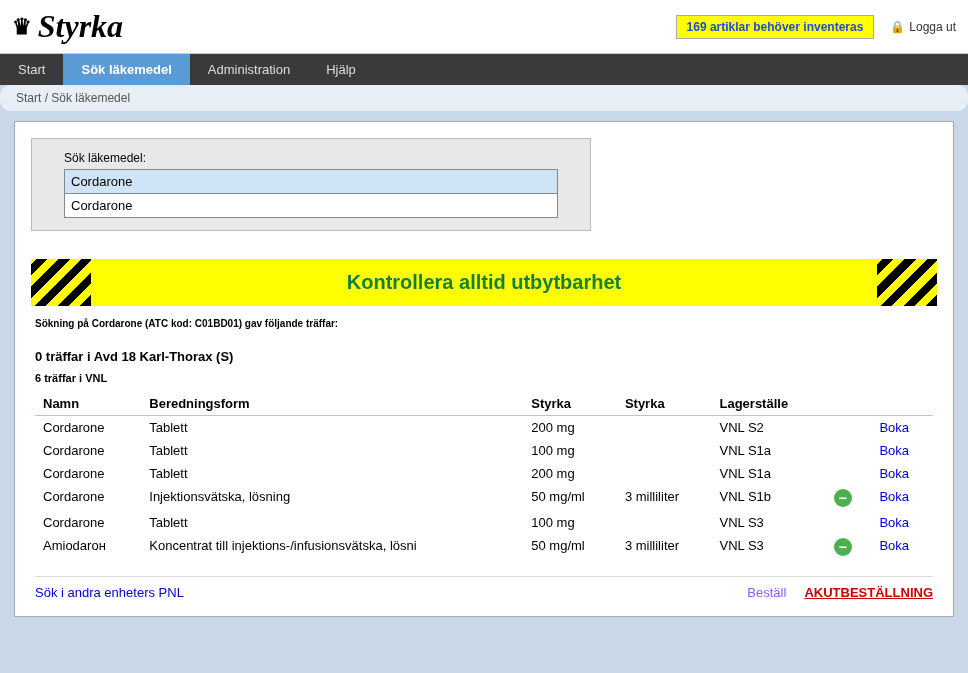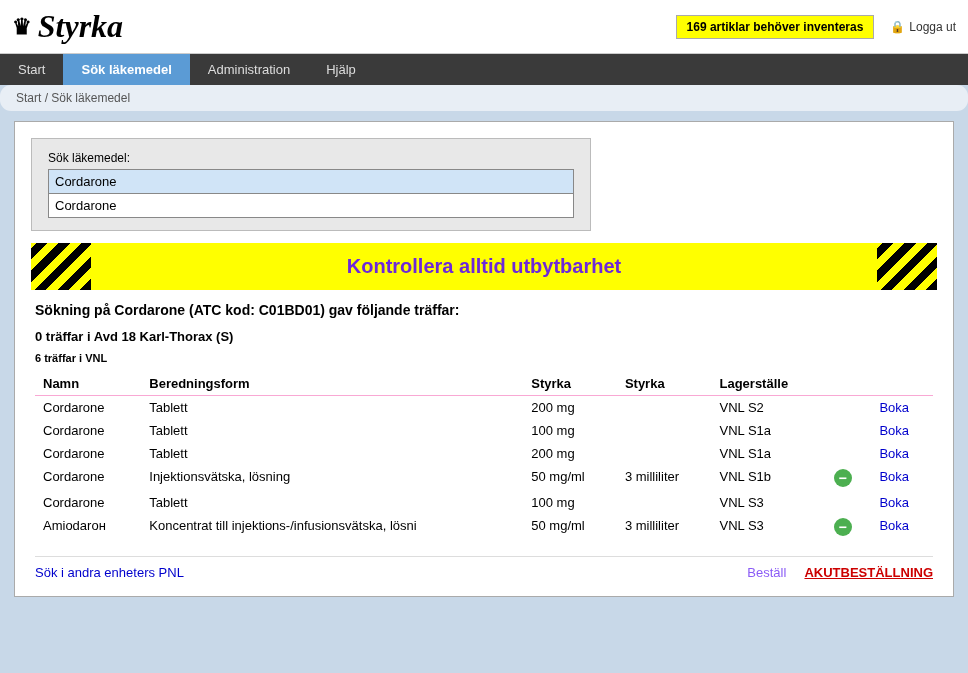--- a/index.html
+++ b/index.html
@@ -4,60 +4,60 @@
   <style>
     * { margin: 0; padding: 0; box-sizing: border-box; }
     body { background: #c8d8e8; font-family: Arial, sans-serif; font-size: 13px; color: #000; }
 
     
     .top-bar { background: #fff; padding: 8px 12px; display: flex; align-items: center; justify-content: space-between; border-bottom: 1px solid #ccc; }
     .logo { font-family: Georgia, serif; font-size: 28px; font-weight: bold; display: flex; align-items: center; gap: 6px; }
     .logo-crown { font-size: 22px; }
     .logo-text { font-style: italic; font-family: 'Times New Roman', serif; font-size: 32px; }
     .top-right { display: flex; align-items: center; gap: 16px; }
-    .notification-box { background: #ffff00; border: 1px solid #aaa; padding: 4px 10px; font-size: 12px; font-weight: bold; color: #000000; }
+    .notification-box { background: #ffff00; border: 1px solid #aaa; padding: 4px 10px; font-size: 12px; font-weight: bold; color: #1d4ed8; }
     .logout-link { font-size: 12px; color: #333; display: flex; align-items: center; gap: 4px; cursor: pointer; }
 
     
     .nav-bar { background: #3a3a3a; display: flex; align-items: center; padding: 0; }
     .nav-item { padding: 8px 18px; color: #ddd; cursor: pointer; font-size: 13px; text-decoration: none; display: block; }
     .nav-item.active { background: #5b9bd5; color: #fff; font-weight: bold; }
 
     
     .breadcrumb { padding: 6px 16px; font-size: 12px; color: #555; background: #e8eef5; border-radius: 11px; }
     .breadcrumb a { color: #555; text-decoration: none; }
 
     
     .main-content { margin: 10px 14px; background: #fff; border: 1px solid #aaa; padding: 16px; }
 
     
-    .search-area { background: #e8e8e8; border: 1px solid #bbb; padding: 12px 16px; margin-bottom: 12px; display: inline-block; min-width: 560px; }
+    .search-area { background: #e8e8e8; border: 1px solid #bbb; padding: 12px 32px; margin-bottom: 28px; display: inline-block; min-width: 560px; }
     .search-label { font-size: 12px; margin-bottom: 4px; }
     .search-input { width: 100%; padding: 4px 6px; font-size: 13px; border: 1px solid #888; background: #d0e4f7; color: #000; }
     .search-dropdown { background: #fff; border: 1px solid #888; border-top: none; padding: 4px 6px; font-size: 13px; cursor: pointer; }
 
     
-    .warning-banner { background: #ffff00; padding: 12px; text-align: center; font-size: 20px; font-weight: bold; color: #6d28d9; position: relative; overflow: hidden; margin-bottom: 12px; }
+    .warning-banner { background: #ffff00; padding: 12px; text-align: center; font-size: 20px; font-weight: bold; color: #15803d; position: relative; overflow: hidden; margin-bottom: 12px; }
     .warning-banner::before, .warning-banner::after {
       content: '';
       position: absolute;
       top: 0; bottom: 0;
       width: 60px;
       background: repeating-linear-gradient(
         -45deg,
         #000 0px, #000 8px,
         #ffff00 8px, #ffff00 16px
       );
     }
     .warning-banner::before { left: 0; }
     .warning-banner::after { right: 0; }
 
     
     .results-section { padding: 0 4px; }
-    .search-desc { font-size: 14px; font-weight: bold; margin-bottom: 11px; }
+    .search-desc { font-size: 10px; font-weight: bold; margin-bottom: 20px; }
     .hits-header { font-size: 13px; font-weight: bold; margin-bottom: 8px; }
     .vnl-hits { font-size: 11px; font-weight: bold; margin-bottom: 8px; }
 
     
     .results-table { width: 100%; border-collapse: collapse; margin-bottom: 16px; }
     .results-table th { text-align: left; padding: 4px 8px; font-weight: bold; font-size: 13px; border-bottom: 1px solid #f9a8d4; }
     .results-table td { padding: 4px 8px; font-size: 13px; vertical-align: top; }
 
     .boka-link { color: #0000cc; text-decoration: none; font-size: 13px; }
 

